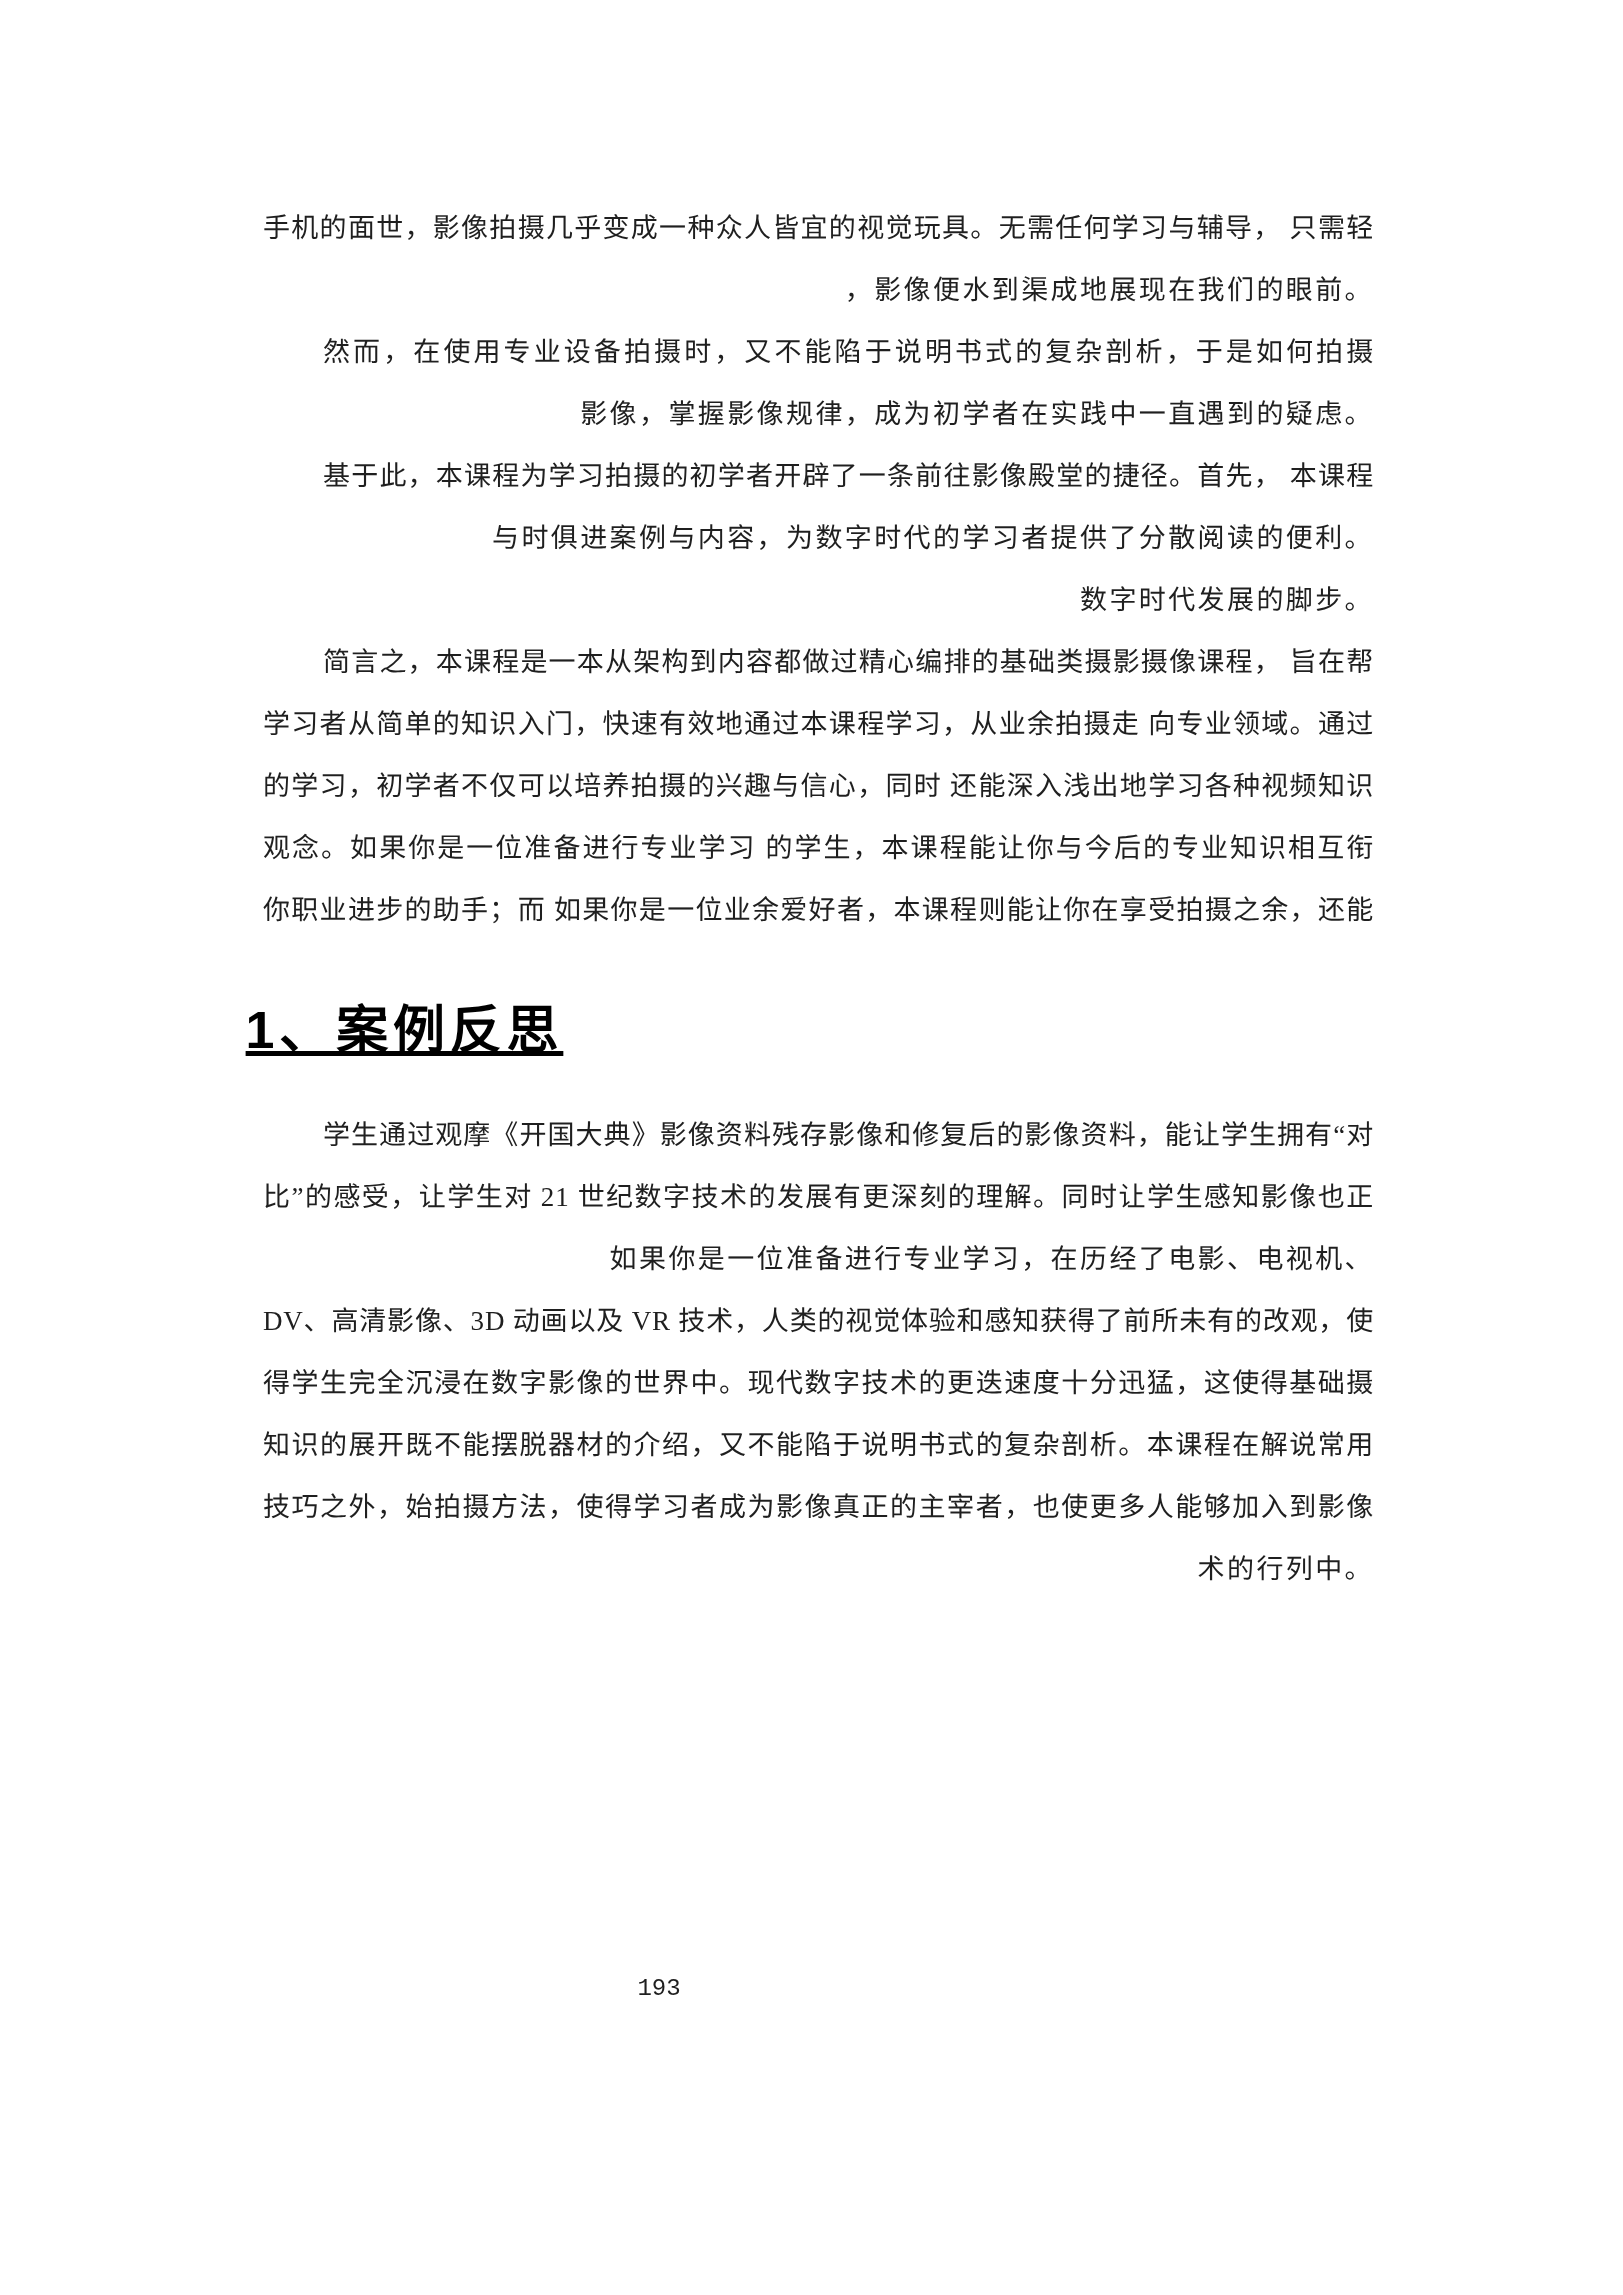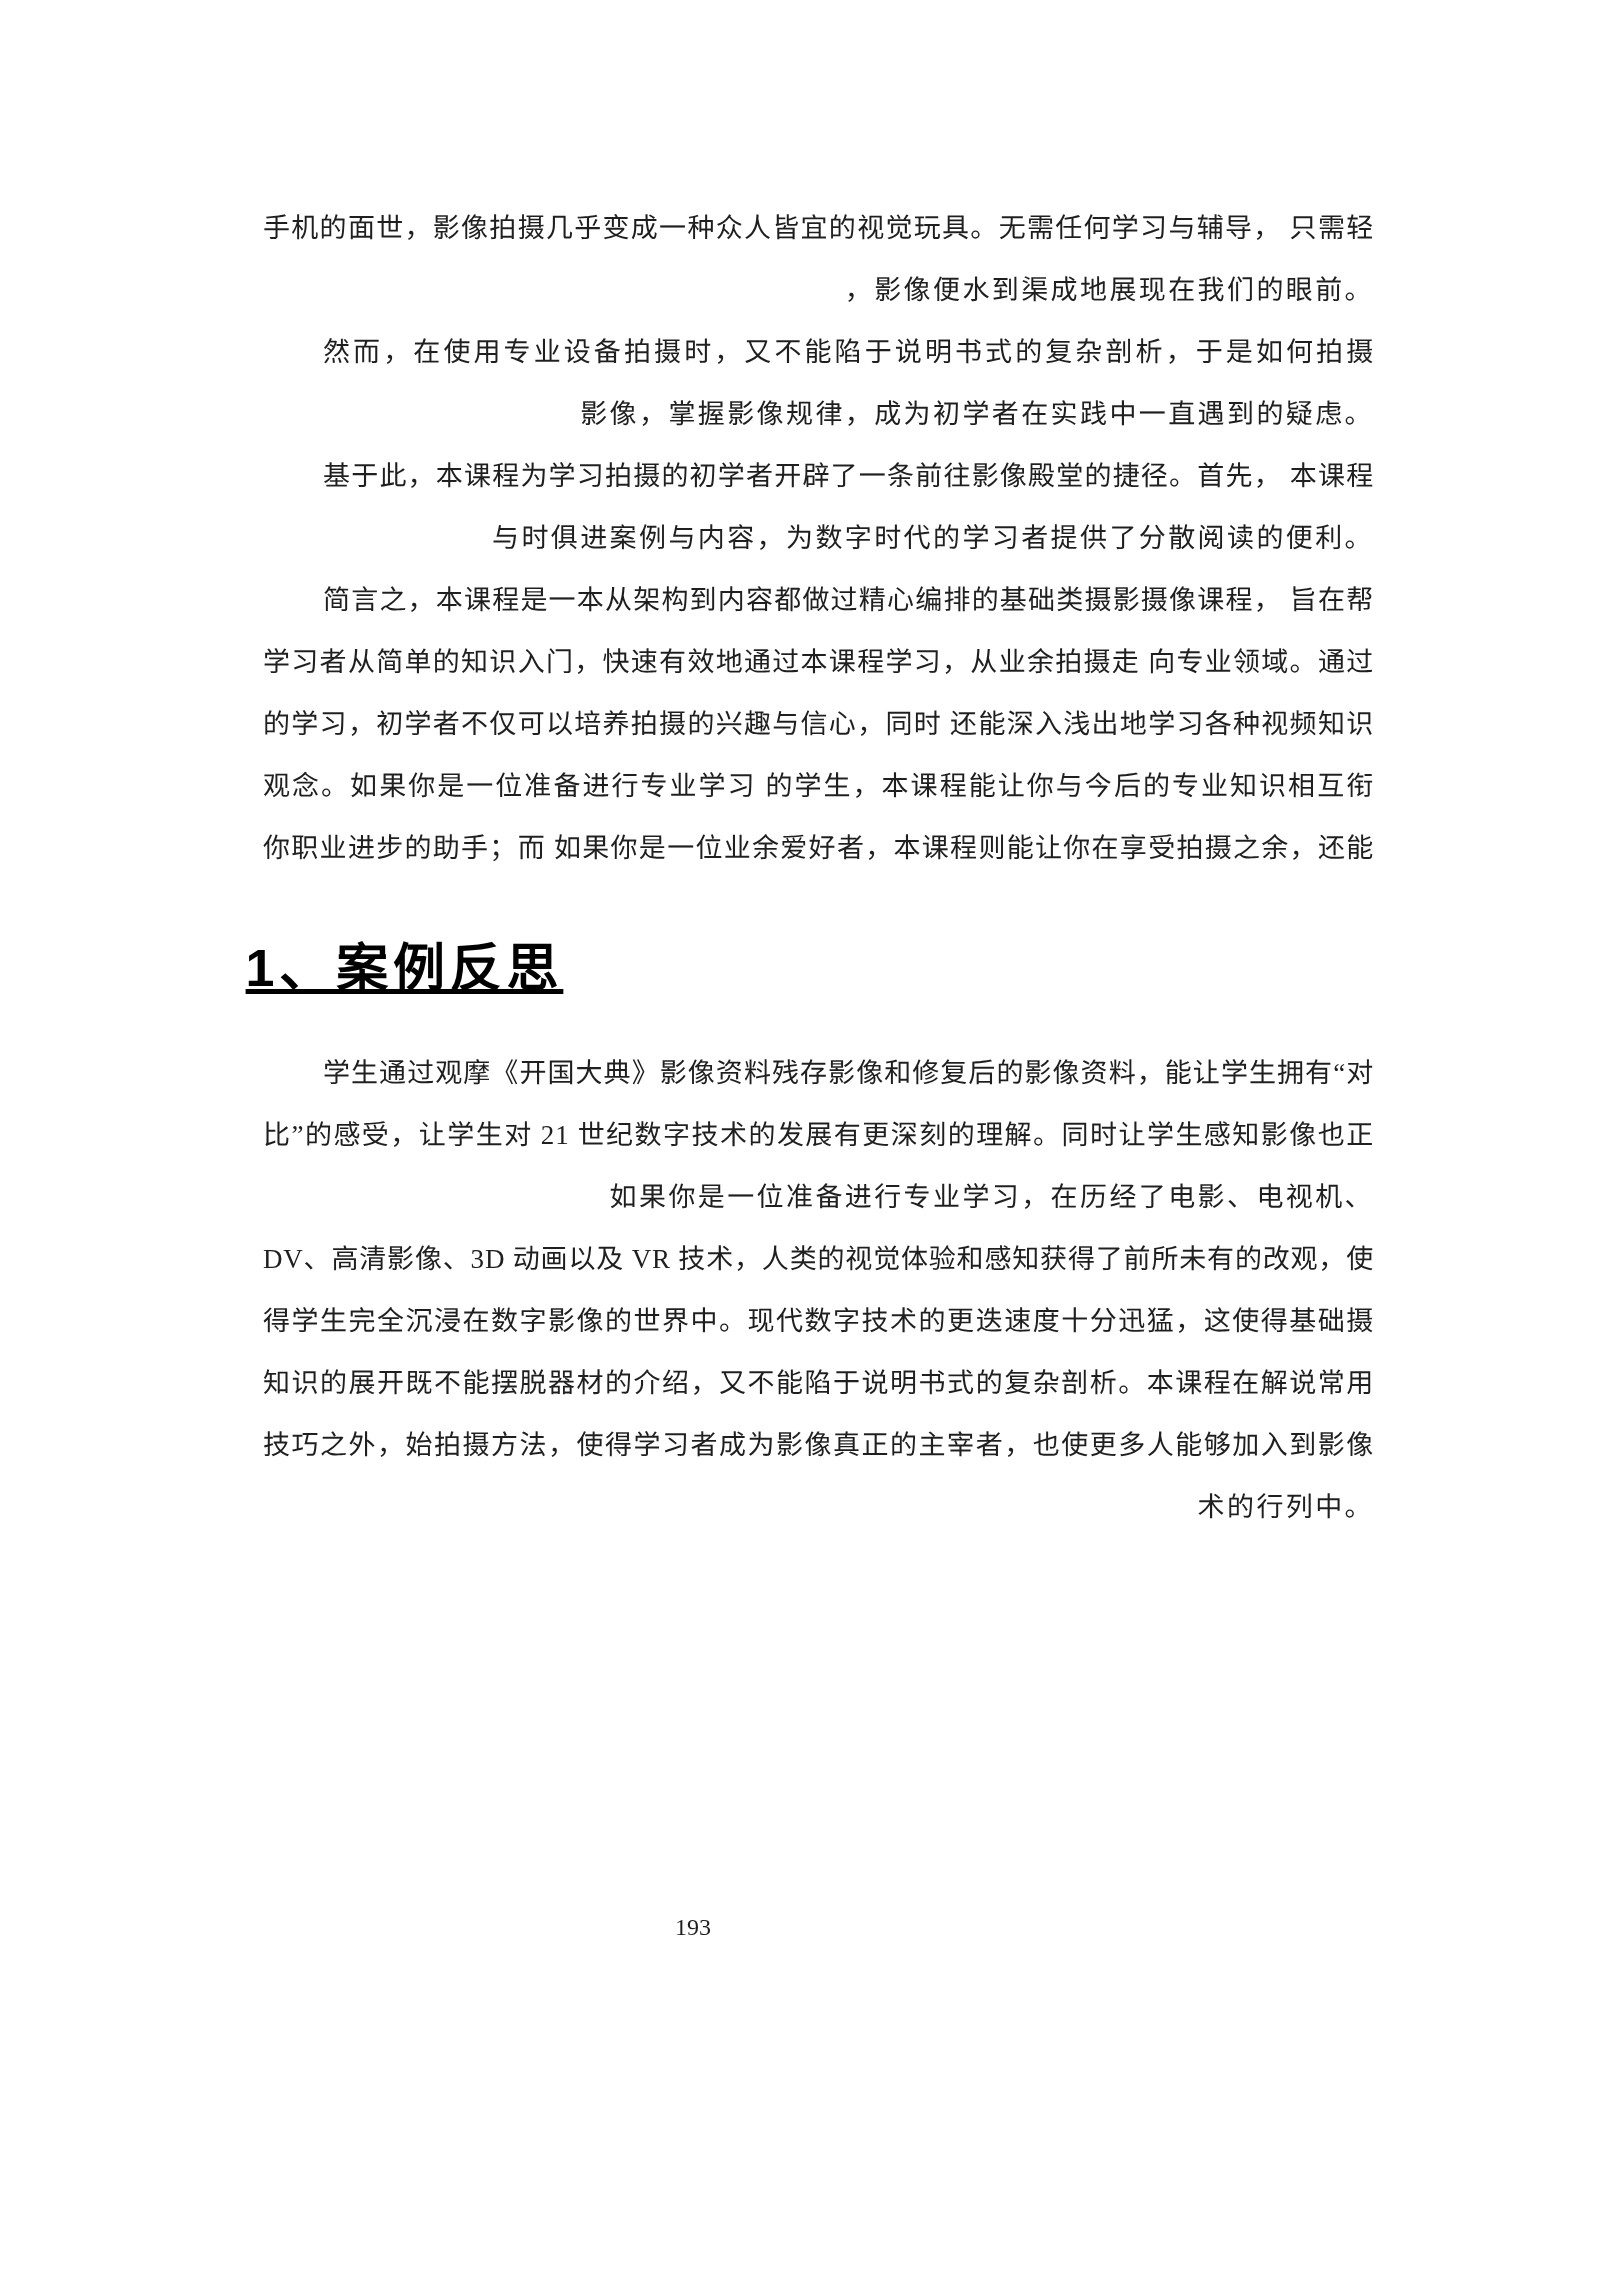--- a/index.html
+++ b/index.html
@@ -50,37 +50,37 @@
     text-decoration: underline;
   }
   #footer {
     position: relative;
     margin-left: -263px;
     width: 1318px;
     margin-top: 373px;
     height: 32px;
     line-height: 32px;
     text-align: center;
-    font-family: Liberation Serif, serif;
+    font-family: Liberation Mono, monospace;
     font-size: 24px;
     color: #1f1f1f;
-    padding-left: 34px;
   }
 </style>
 </head>
 <body>
 
 <div id="page">
 
   <div class="ln j">手机的面世，影像拍摄几乎变成一种众人皆宜的视觉玩具。无需任何学习与辅导， 只需轻按触屏</div>
   <div class="ln e">，影像便水到渠成地展现在我们的眼前。</div>
   <div class="ln j ind">然而，在使用专业设备拍摄时，又不能陷于说明书式的复杂剖析，于是如何拍摄</div>
   <div class="ln e">影像，掌握影像规律，成为初学者在实践中一直遇到的疑虑。</div>
   <div class="ln j ind">基于此，本课程为学习拍摄的初学者开辟了一条前往影像殿堂的捷径。首先， 本课程编排了</div>
   <div class="ln e">与时俱进案例与内容，为数字时代的学习者提供了分散阅读的便利。</div>
+  <div class="ln e">数字时代发展的脚步。</div>
   <div class="ln j ind">简言之，本课程是一本从架构到内容都做过精心编排的基础类摄影摄像课程， 旨在帮助</div>
   <div class="ln j">学习者从简单的知识入门，快速有效地通过本课程学习，从业余拍摄走 向专业领域。通过本课程</div>
   <div class="ln j">的学习，初学者不仅可以培养拍摄的兴趣与信心，同时 还能深入浅出地学习各种视频知识和拍摄</div>
   <div class="ln j">观念。如果你是一位准备进行专业学习 的学生，本课程能让你与今后的专业知识相互衔接，成为</div>
   <div class="ln j">你职业进步的助手；而 如果你是一位业余爱好者，本课程则能让你在享受拍摄之余，还能使你的</div>
 
   <div id="heading">1、案例反思</div>
 
   <div class="ln j ind">学生通过观摩《开国大典》影像资料残存影像和修复后的影像资料，能让学生拥有“对</div>
   <div class="ln j">比”的感受，让学生对 21 世纪数字技术的发展有更深刻的理解。同时让学生感知影像也正</div>

